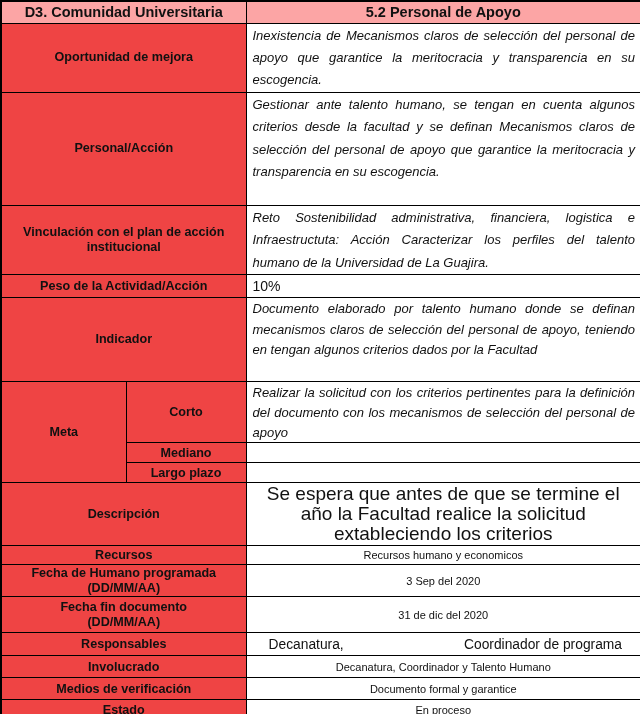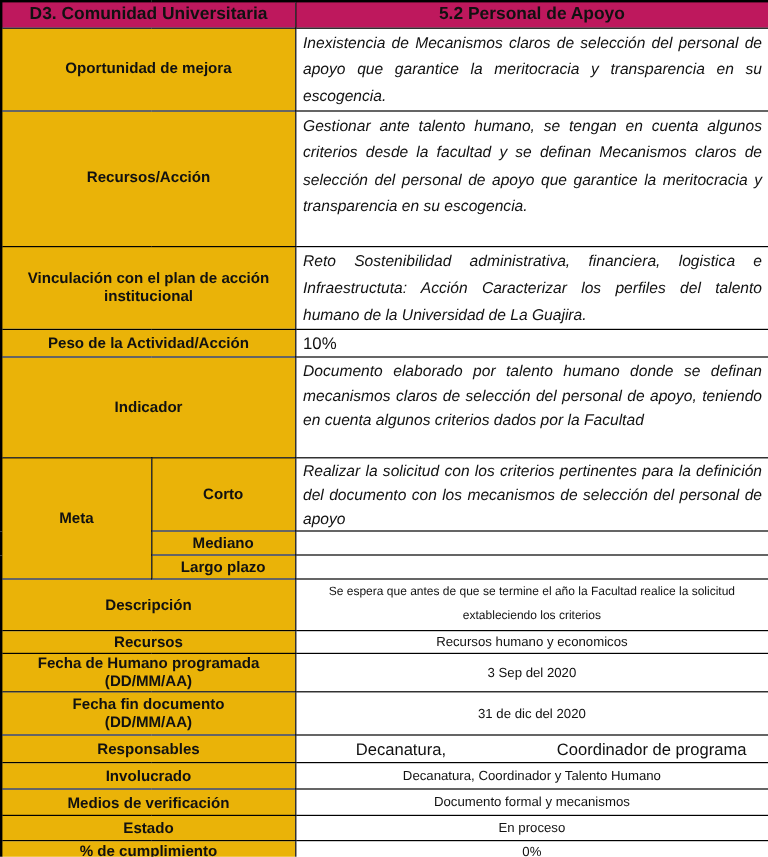--- a/index.html
+++ b/index.html
@@ -11,29 +11,29 @@
     border:2px solid #000;
   }
   td{
     border:1.5px solid #000;
     padding:0;
     overflow:hidden;
     vertical-align:middle;
   }
   
   td.hdr{
-    background:#be185d;
+    background:#fca5a5;
     font-weight:bold;
     font-size:14.5px;
     text-align:center;
     line-height:16px;
   }
   
   td.lbl{
-    background:#eab308;
+    background:#ef4444;
     font-weight:bold;
     font-size:12.6px;
     line-height:14.5px;
     text-align:center;
     white-space:pre-line;
     padding:1px 4px;
   }
   
   td.para{
     vertical-align:top;
@@ -45,33 +45,32 @@
   }
   td.para.tight{line-height:19.8px;}
   td.para.mid{line-height:20.6px;}
   
   td.val{
     text-align:center;
     font-size:11px;
     line-height:16px;
     padding:0 4px;
   }
-  td.val.two{line-height:20px;font-size:10px;padding:1px 2px;margin-left:16px;}
+  td.val.two{line-height:20px;font-size:19px;padding:1px 2px;margin-left:16px;}
   td.val-left{
     text-align:left;
     font-size:14px;
     padding:0 0 0 6px;
   }
   .resp-wrap{
     display:flex;
     justify-content:space-between;
     align-items:center;
     padding:0 18px 0 22px;
     font-size:13.8px;
-    margin-left:28px;
   }
   .resp-wrap span{white-space:nowrap;}
 </style>
 </head>
 <body>
 
 <table class="plan">
   <colgroup>
     <col style="width:125px">
     <col style="width:120px">
@@ -83,37 +82,37 @@
     <td class="hdr" colspan="2">D3. Comunidad Universitaria</td>
     <td class="hdr">5.2 Personal de Apoyo</td>
   </tr>
 
   <tr style="height:68px">
     <td class="lbl" colspan="2">Oportunidad de mejora</td>
     <td class="para">Inexistencia de Mecanismos claros de selección del personal de apoyo que garantice la meritocracia y transparencia en su escogencia.</td>
   </tr>
 
   <tr style="height:113px">
-    <td class="lbl" colspan="2">Recursos/Acción</td>
+    <td class="lbl" colspan="2">Personal/Acción</td>
     <td class="para">Gestionar ante talento humano, se tengan en cuenta algunos criterios desde la facultad y se definan Mecanismos claros de selección del personal de apoyo que garantice la meritocracia y transparencia en su escogencia.</td>
   </tr>
 
   <tr style="height:68px">
     <td class="lbl" colspan="2">Vinculación con el plan de acción institucional</td>
     <td class="para">Reto Sostenibilidad administrativa, financiera, logistica e Infraestructuta: Acción Caracterizar los perfiles del talento humano de la Universidad de La Guajira.</td>
   </tr>
 
   <tr style="height:23px">
     <td class="lbl" colspan="2">Peso de la Actividad/Acción</td>
     <td class="val-left">10%</td>
   </tr>
 
   <tr style="height:84px">
     <td class="lbl" colspan="2">Indicador</td>
-    <td class="para mid">Documento elaborado por talento humano donde se definan mecanismos claros de selección del personal de apoyo, teniendo en cuenta algunos criterios dados por la Facultad</td>
+    <td class="para mid">Documento elaborado por talento humano donde se definan mecanismos claros de selección del personal de apoyo, teniendo en tengan algunos criterios dados por la Facultad</td>
   </tr>
 
   <tr style="height:61px">
     <td class="lbl" rowspan="3">Meta</td>
     <td class="lbl">Corto</td>
     <td class="para tight">Realizar la solicitud con los criterios pertinentes para la definición del documento con los mecanismos de selección del personal de apoyo</td>
   </tr>
   <tr style="height:20px">
     <td class="lbl">Mediano</td>
     <td class="val"></td>
@@ -155,21 +154,21 @@
     </td>
   </tr>
 
   <tr style="height:22px">
     <td class="lbl" colspan="2">Involucrado</td>
     <td class="val">Decanatura, Coordinador y Talento Humano</td>
   </tr>
 
   <tr style="height:22px">
     <td class="lbl" colspan="2">Medios de verificación</td>
-    <td class="val">Documento formal y mecanismos</td>
+    <td class="val">Documento formal y garantice</td>
   </tr>
 
   <tr style="height:21px">
     <td class="lbl" colspan="2">Estado</td>
     <td class="val">En proceso</td>
   </tr>
 
   <tr style="height:17px">
     <td class="lbl" colspan="2">% de cumplimiento</td>
     <td class="val">0%</td>

